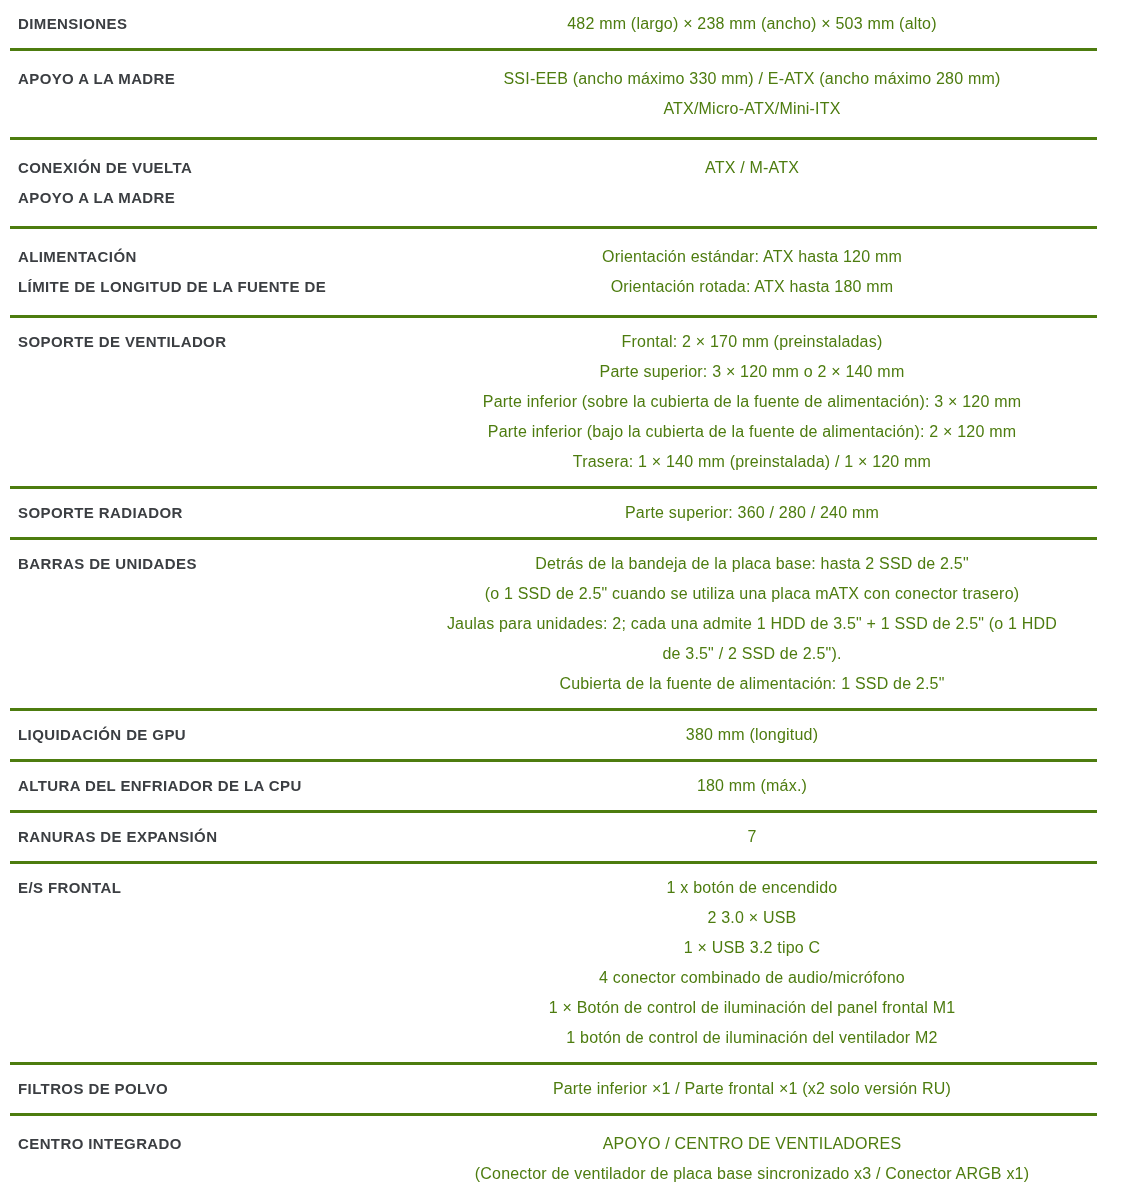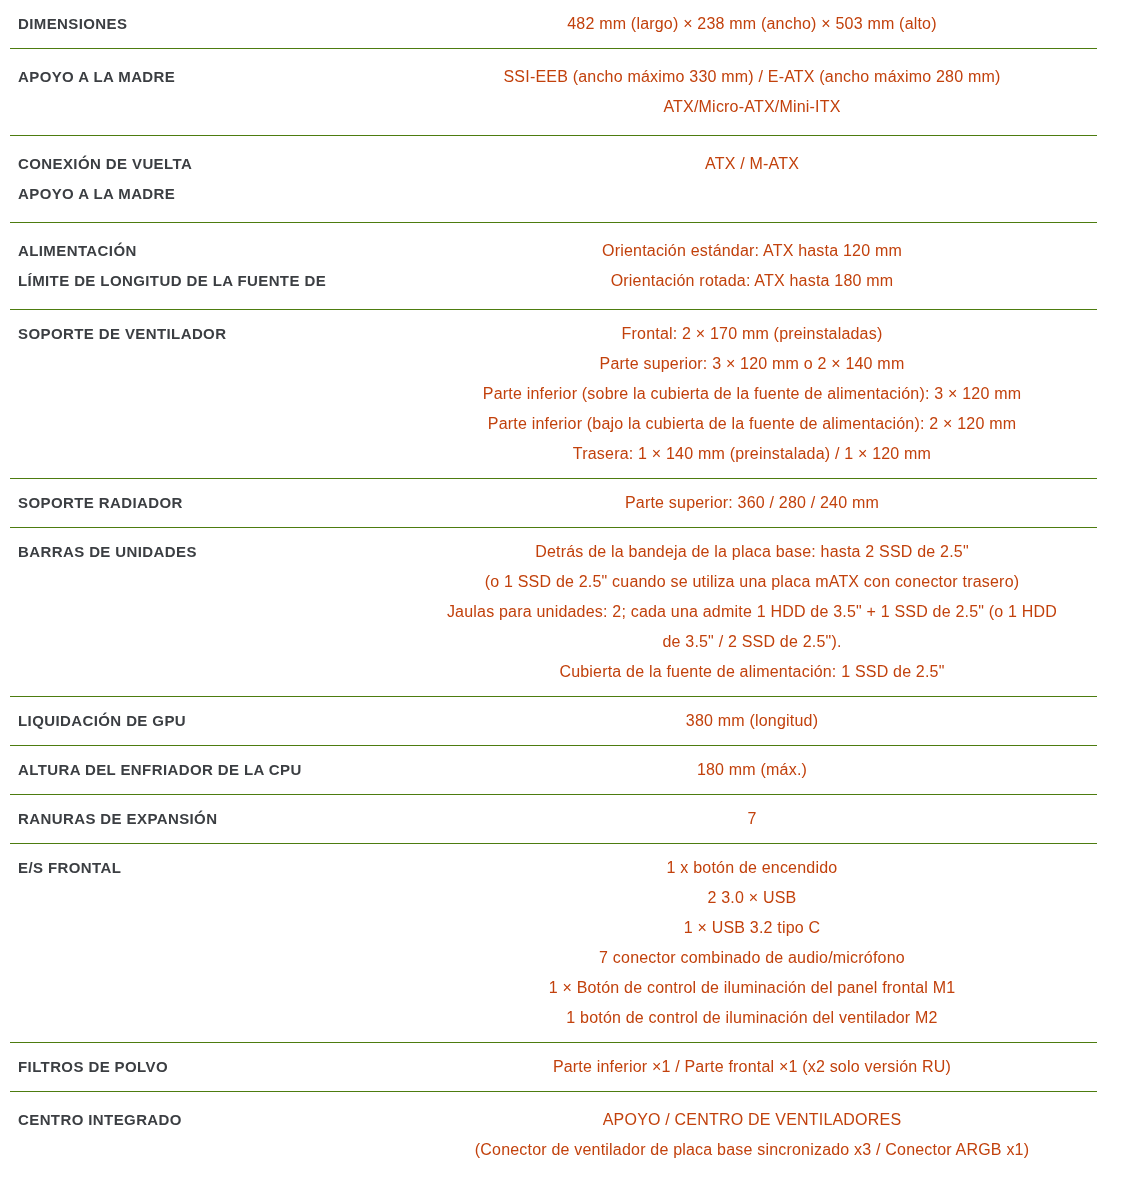--- a/index.html
+++ b/index.html
@@ -9,21 +9,21 @@
     font-family: "Liberation Sans", "DejaVu Sans", sans-serif;
   }
   .spec-table {
     width: 1087px;
     margin-left: 10px;
   }
   .spec-row {
     display: flex;
     align-items: flex-start;
     padding: 9px 0;
-    border-bottom: 1px solid #4d7c0f;
+    border-bottom: 3px solid #4d7c0f;
   }
   .spec-row:last-child {
     border-bottom: none;
   }
   .cell .line {
     line-height: 30px;
   }
   .label-cell {
     width: 397px;
     flex: 0 0 397px;
@@ -36,21 +36,21 @@
     color: #3b3e42;
     text-transform: uppercase;
   }
   .value-cell {
     flex: 1 1 auto;
     text-align: center;
   }
   .value-cell .line {
     font-size: 16px;
     letter-spacing: 0.2px;
-    color: #c2410c;
+    color: #4d7c0f;
   }
   
   .spec-row.tall { padding: 13px 0; }
 </style>
 </head>
 <body>
 
 <div class="spec-table">
     <div class="spec-row">
       <div class="cell label-cell">
@@ -145,21 +145,21 @@
       </div>
     </div>
     <div class="spec-row">
       <div class="cell label-cell">
         <div class="line">E/S FRONTAL</div>
       </div>
       <div class="cell value-cell">
         <div class="line">1 x botón de encendido</div>
         <div class="line">2 3.0 × USB</div>
         <div class="line">1 × USB 3.2 tipo C</div>
-        <div class="line">7 conector combinado de audio/micrófono</div>
+        <div class="line">4 conector combinado de audio/micrófono</div>
         <div class="line">1 × Botón de control de iluminación del panel frontal M1</div>
         <div class="line">1 botón de control de iluminación del ventilador M2</div>
       </div>
     </div>
     <div class="spec-row">
       <div class="cell label-cell">
         <div class="line">FILTROS DE POLVO</div>
       </div>
       <div class="cell value-cell">
         <div class="line">Parte inferior ×1 / Parte frontal ×1 (x2 solo versión RU)</div>

